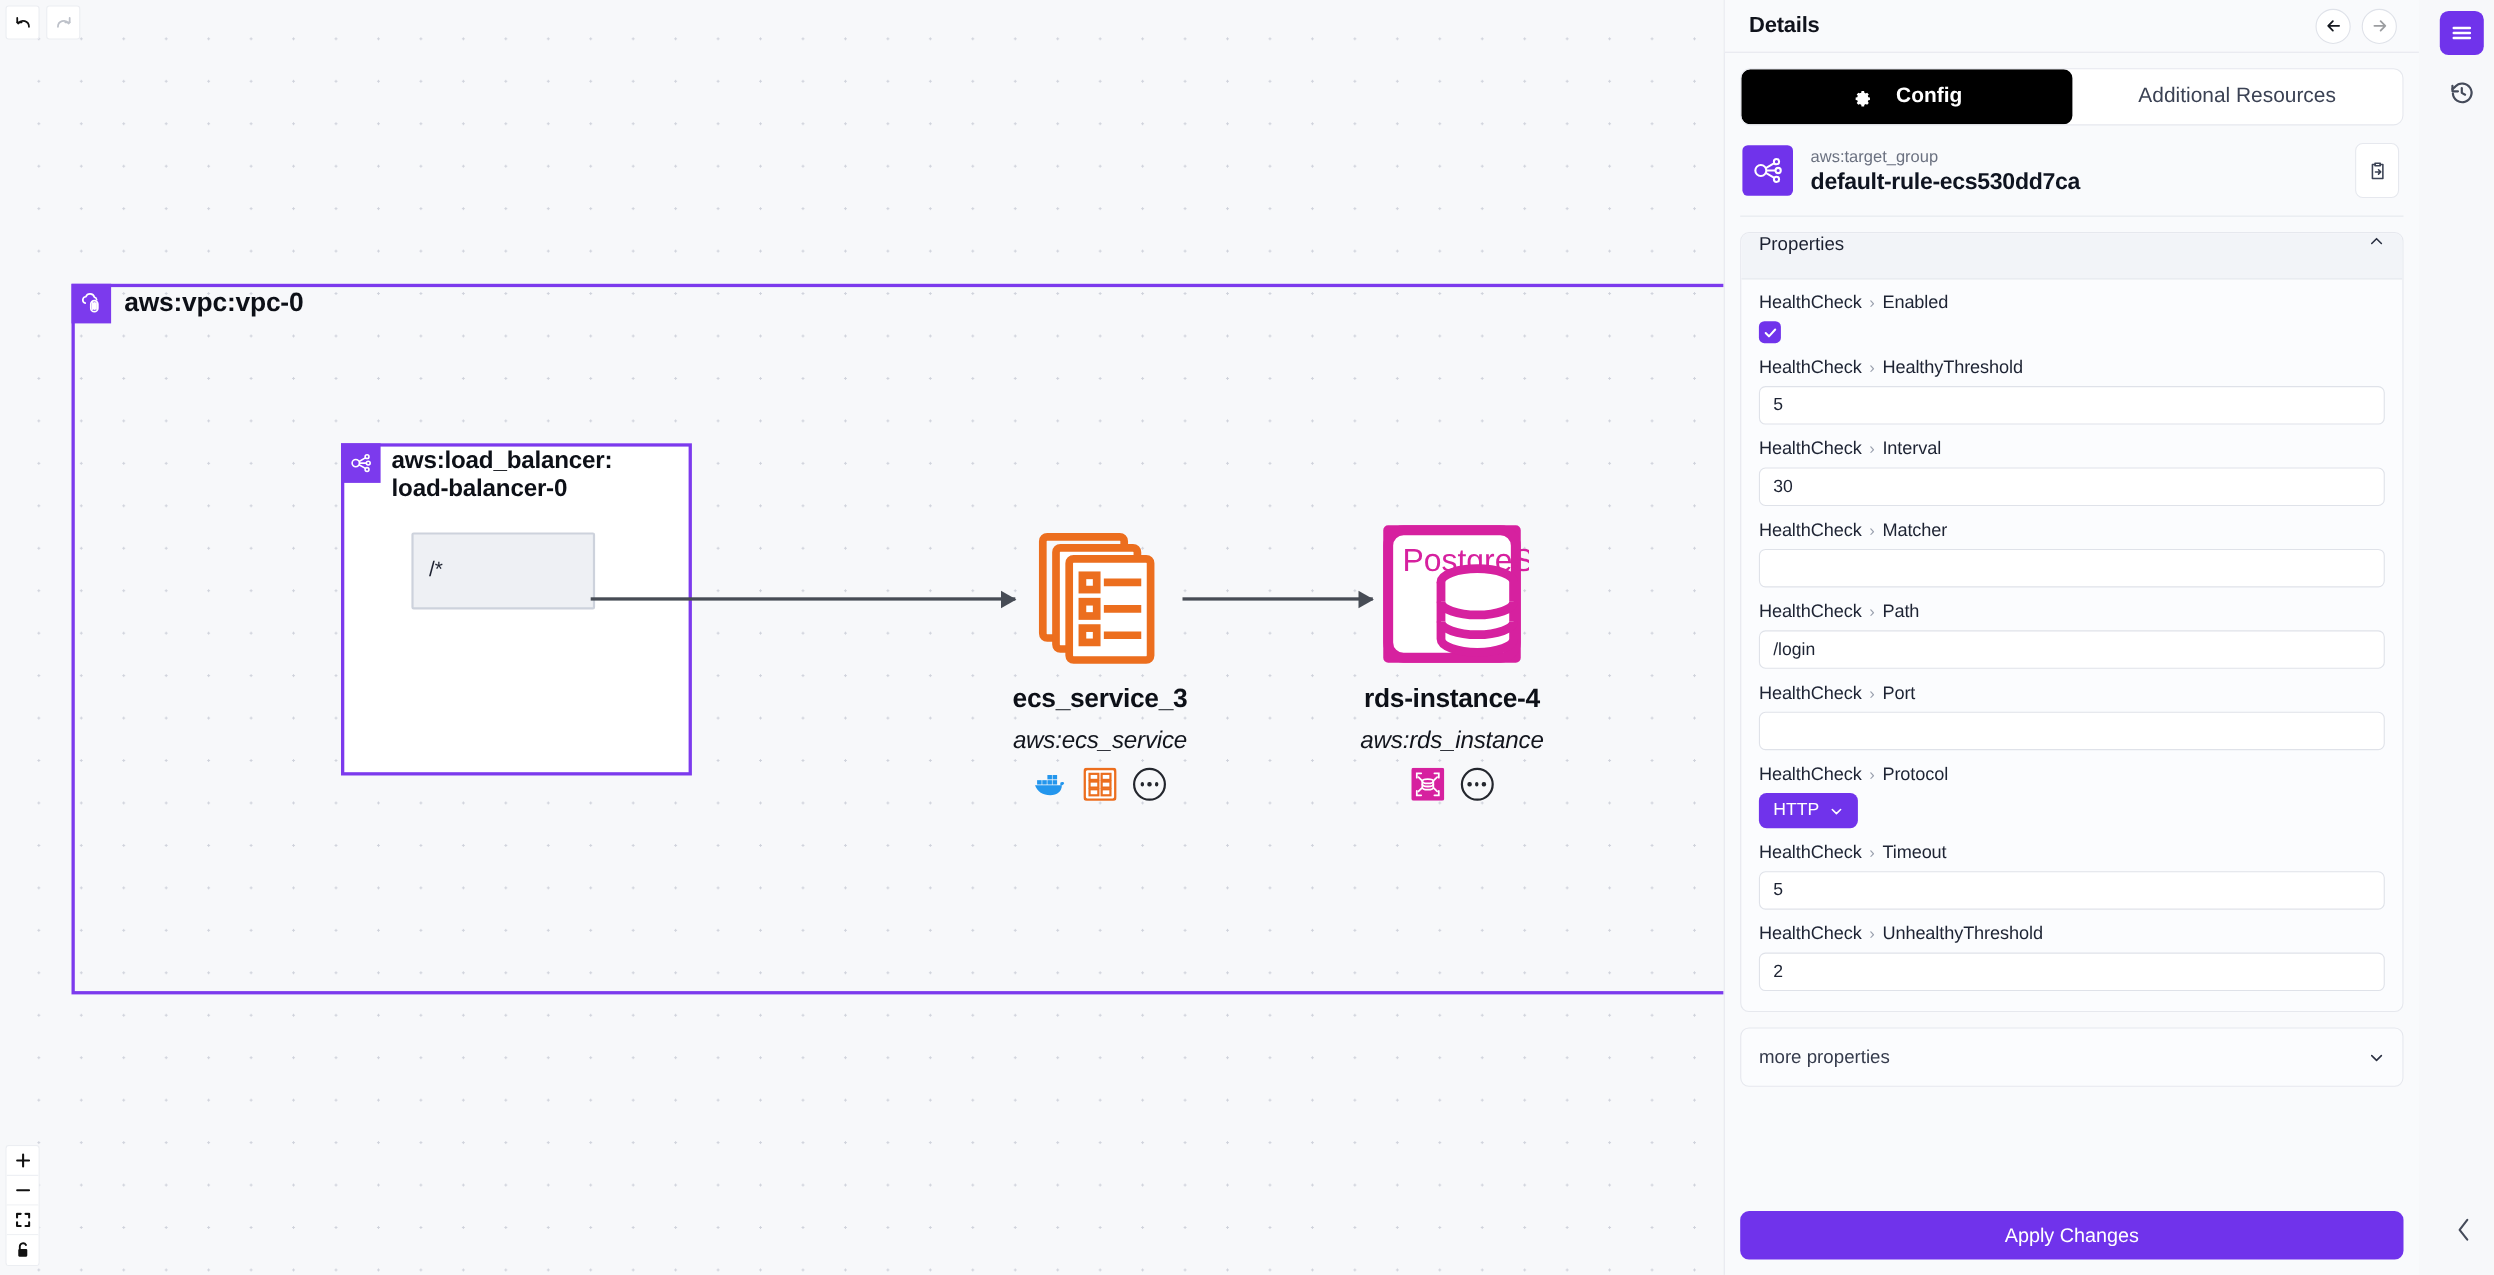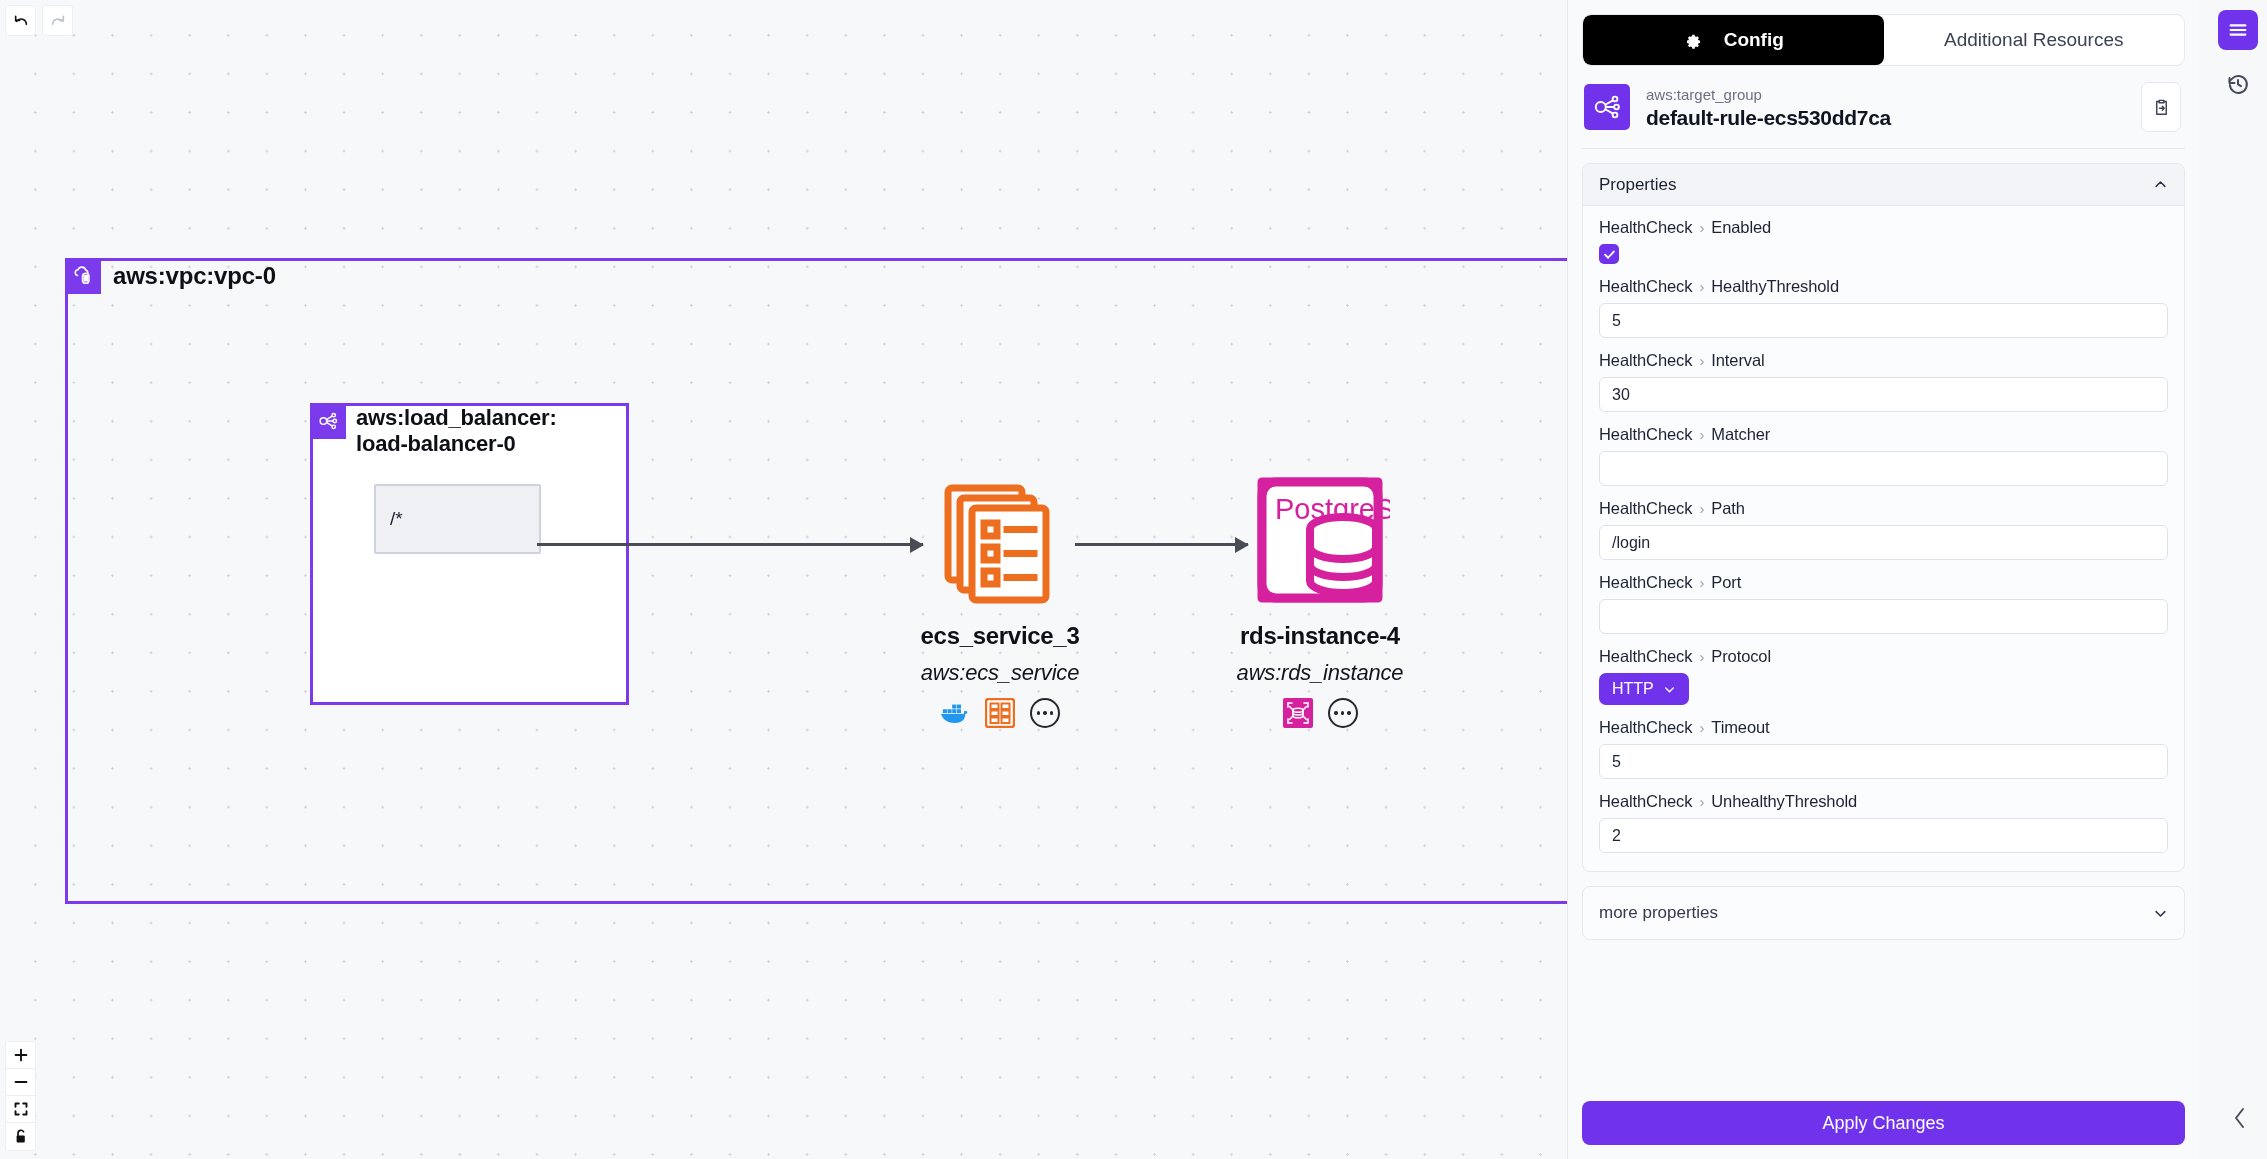--- a/index.html
+++ b/index.html
@@ -191,21 +191,21 @@
     width: 40px; height: 50px; border: 1px solid #e6e8ee; border-radius: 7px;
     background: #fff; display: flex; align-items: center; justify-content: center;
     cursor: pointer;
   }
 
   .props-card {
     margin-top: 14px; border: 1px solid #e6e8ee; border-radius: 8px;
     background: #fbfcfe; overflow: hidden;
   }
   .props-hd {
-    height: 42px; display: flex; align-items: center;
+    height: 42px; display: flex; align-items: flex-start;
     padding: 0 16px; background: #f2f4f8;
     border-bottom: 1px solid #e6e8ee; cursor: pointer;
   }
   .props-hd span:first-child { flex: 1; font-size: 17px; color: #1b2030; }
   .props-list { padding: 12px 16px 16px; }
 
   .field { margin-bottom: 13px; }
   .field:last-child { margin-bottom: 2px; }
   .flabel { font-size: 16.5px; color: #1d2333; margin-bottom: 7px; letter-spacing: -0.1px; }
   .flabel .sep { color: #9aa0ae; padding: 0 7px; font-size: 15px; }
@@ -423,20 +423,33 @@
         <svg width="14" height="15" viewBox="0 0 14 15">
           <path d="M4 6.5V4.2a3 3 0 0 1 5.6-1.4" fill="none" stroke="#111" stroke-width="1.7" stroke-linecap="round"></path>
           <rect x="2.6" y="6.4" width="8.2" height="7" rx="1" fill="#111"></rect>
         </svg>
       </div>
     </div>
   </div>
 
   <div id="details">
 
+    <div class="dt-head">
+      <div class="dt-title">Details</div>
+      <div class="navbtn">
+        <svg width="17" height="17" viewBox="0 0 24 24" fill="none" stroke="#14181f" stroke-width="2.3" stroke-linecap="round" stroke-linejoin="round">
+          <path d="M19 12H5M11 6l-6 6 6 6"></path>
+        </svg>
+      </div>
+      <div class="navbtn dim">
+        <svg width="17" height="17" viewBox="0 0 24 24" fill="none" stroke="#14181f" stroke-width="2.3" stroke-linecap="round" stroke-linejoin="round">
+          <path d="M5 12h14M13 6l6 6-6 6"></path>
+        </svg>
+      </div>
+    </div>
 
     <div class="dt-body">
 
       <div class="tabs">
         <div class="tab active">
           <svg width="19" height="19" viewBox="0 0 24 24" fill="#fff">
             <path d="M12 8.2a3.8 3.8 0 1 0 0 7.6 3.8 3.8 0 0 0 0-7.6zm9.4 5.4l-1.9-.3a7.6 7.6 0 0 0-.6-1.5l1.2-1.5-1.9-2.2-1.7.9c-.5-.3-1-.6-1.5-.8l-.3-1.9h-3l-.3 1.9c-.5.2-1 .5-1.5.8l-1.7-.9-2 2.2 1.3 1.5c-.3.5-.5 1-.6 1.5l-1.9.3v3l1.9.3c.1.5.3 1 .6 1.5l-1.3 1.5 2 2.2 1.7-.9c.5.3 1 .6 1.5.8l.3 1.9h3l.3-1.9c.5-.2 1-.5 1.5-.8l1.7.9 1.9-2.2-1.2-1.5c.3-.5.5-1 .6-1.5l1.9-.3z" transform="translate(0 -1.5)"></path>
           </svg>
           <span>Config</span>
         </div>

